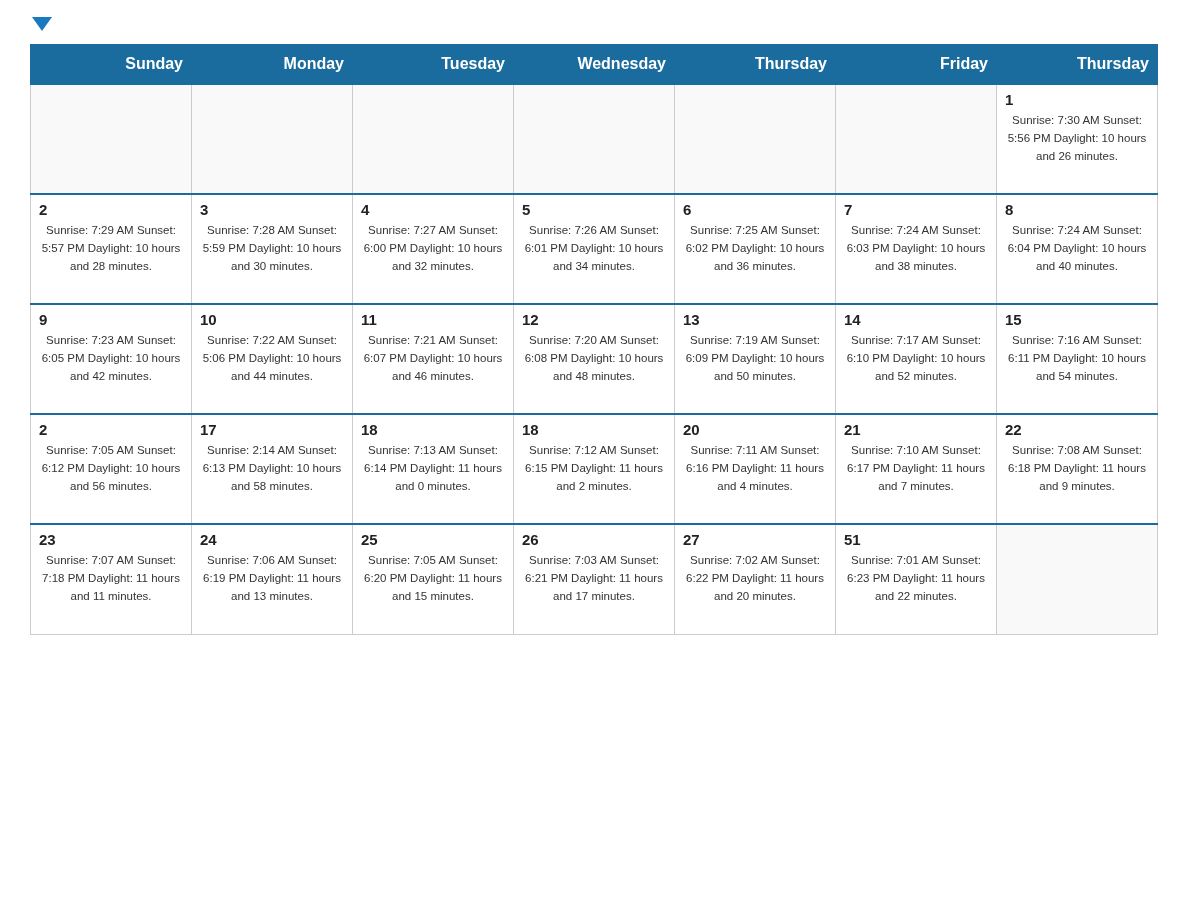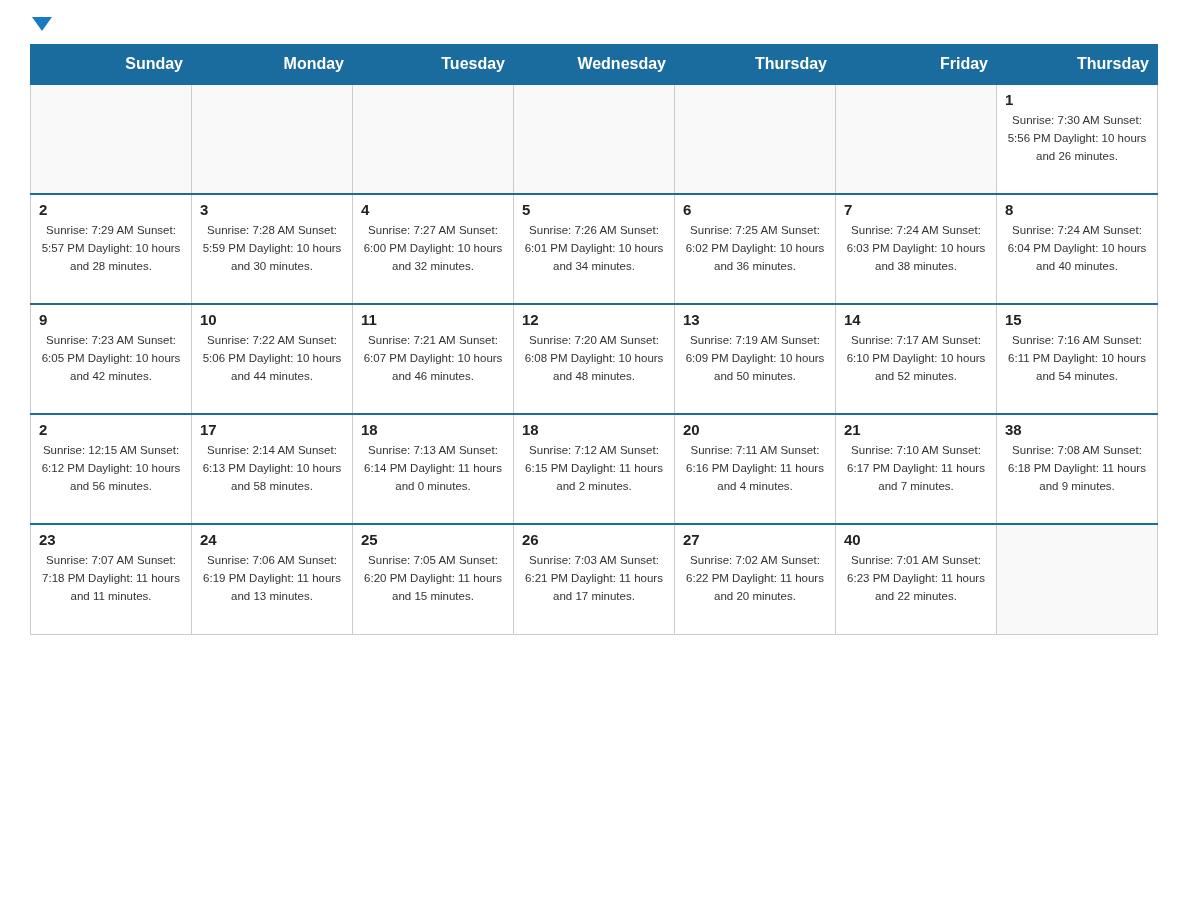--- a/index.html
+++ b/index.html
@@ -246,21 +246,21 @@
           <div class="day-number">15</div>
           <div class="day-info">Sunrise: 7:16 AM
 Sunset: 6:11 PM
 Daylight: 10 hours
 and 54 minutes.</div>
         </td>
       </tr>
       <tr>
         <td>
           <div class="day-number">2</div>
-          <div class="day-info">Sunrise: 12:15 AM
+          <div class="day-info">Sunrise: 7:05 AM
 Sunset: 6:12 PM
 Daylight: 10 hours
 and 56 minutes.</div>
         </td>
         <td>
           <div class="day-number">17</div>
           <div class="day-info">Sunrise: 2:14 AM
 Sunset: 6:13 PM
 Daylight: 10 hours
 and 58 minutes.</div>
@@ -287,21 +287,21 @@
 and 4 minutes.</div>
         </td>
         <td>
           <div class="day-number">21</div>
           <div class="day-info">Sunrise: 7:10 AM
 Sunset: 6:17 PM
 Daylight: 11 hours
 and 7 minutes.</div>
         </td>
         <td>
-          <div class="day-number">38</div>
+          <div class="day-number">22</div>
           <div class="day-info">Sunrise: 7:08 AM
 Sunset: 6:18 PM
 Daylight: 11 hours
 and 9 minutes.</div>
         </td>
       </tr>
       <tr>
         <td>
           <div class="day-number">23</div>
           <div class="day-info">Sunrise: 7:07 AM
@@ -331,21 +331,21 @@
 and 17 minutes.</div>
         </td>
         <td>
           <div class="day-number">27</div>
           <div class="day-info">Sunrise: 7:02 AM
 Sunset: 6:22 PM
 Daylight: 11 hours
 and 20 minutes.</div>
         </td>
         <td>
-          <div class="day-number">40</div>
+          <div class="day-number">51</div>
           <div class="day-info">Sunrise: 7:01 AM
 Sunset: 6:23 PM
 Daylight: 11 hours
 and 22 minutes.</div>
         </td>
         <td class="empty-cell"></td>
       </tr>
     </tbody>
 </table>
 

